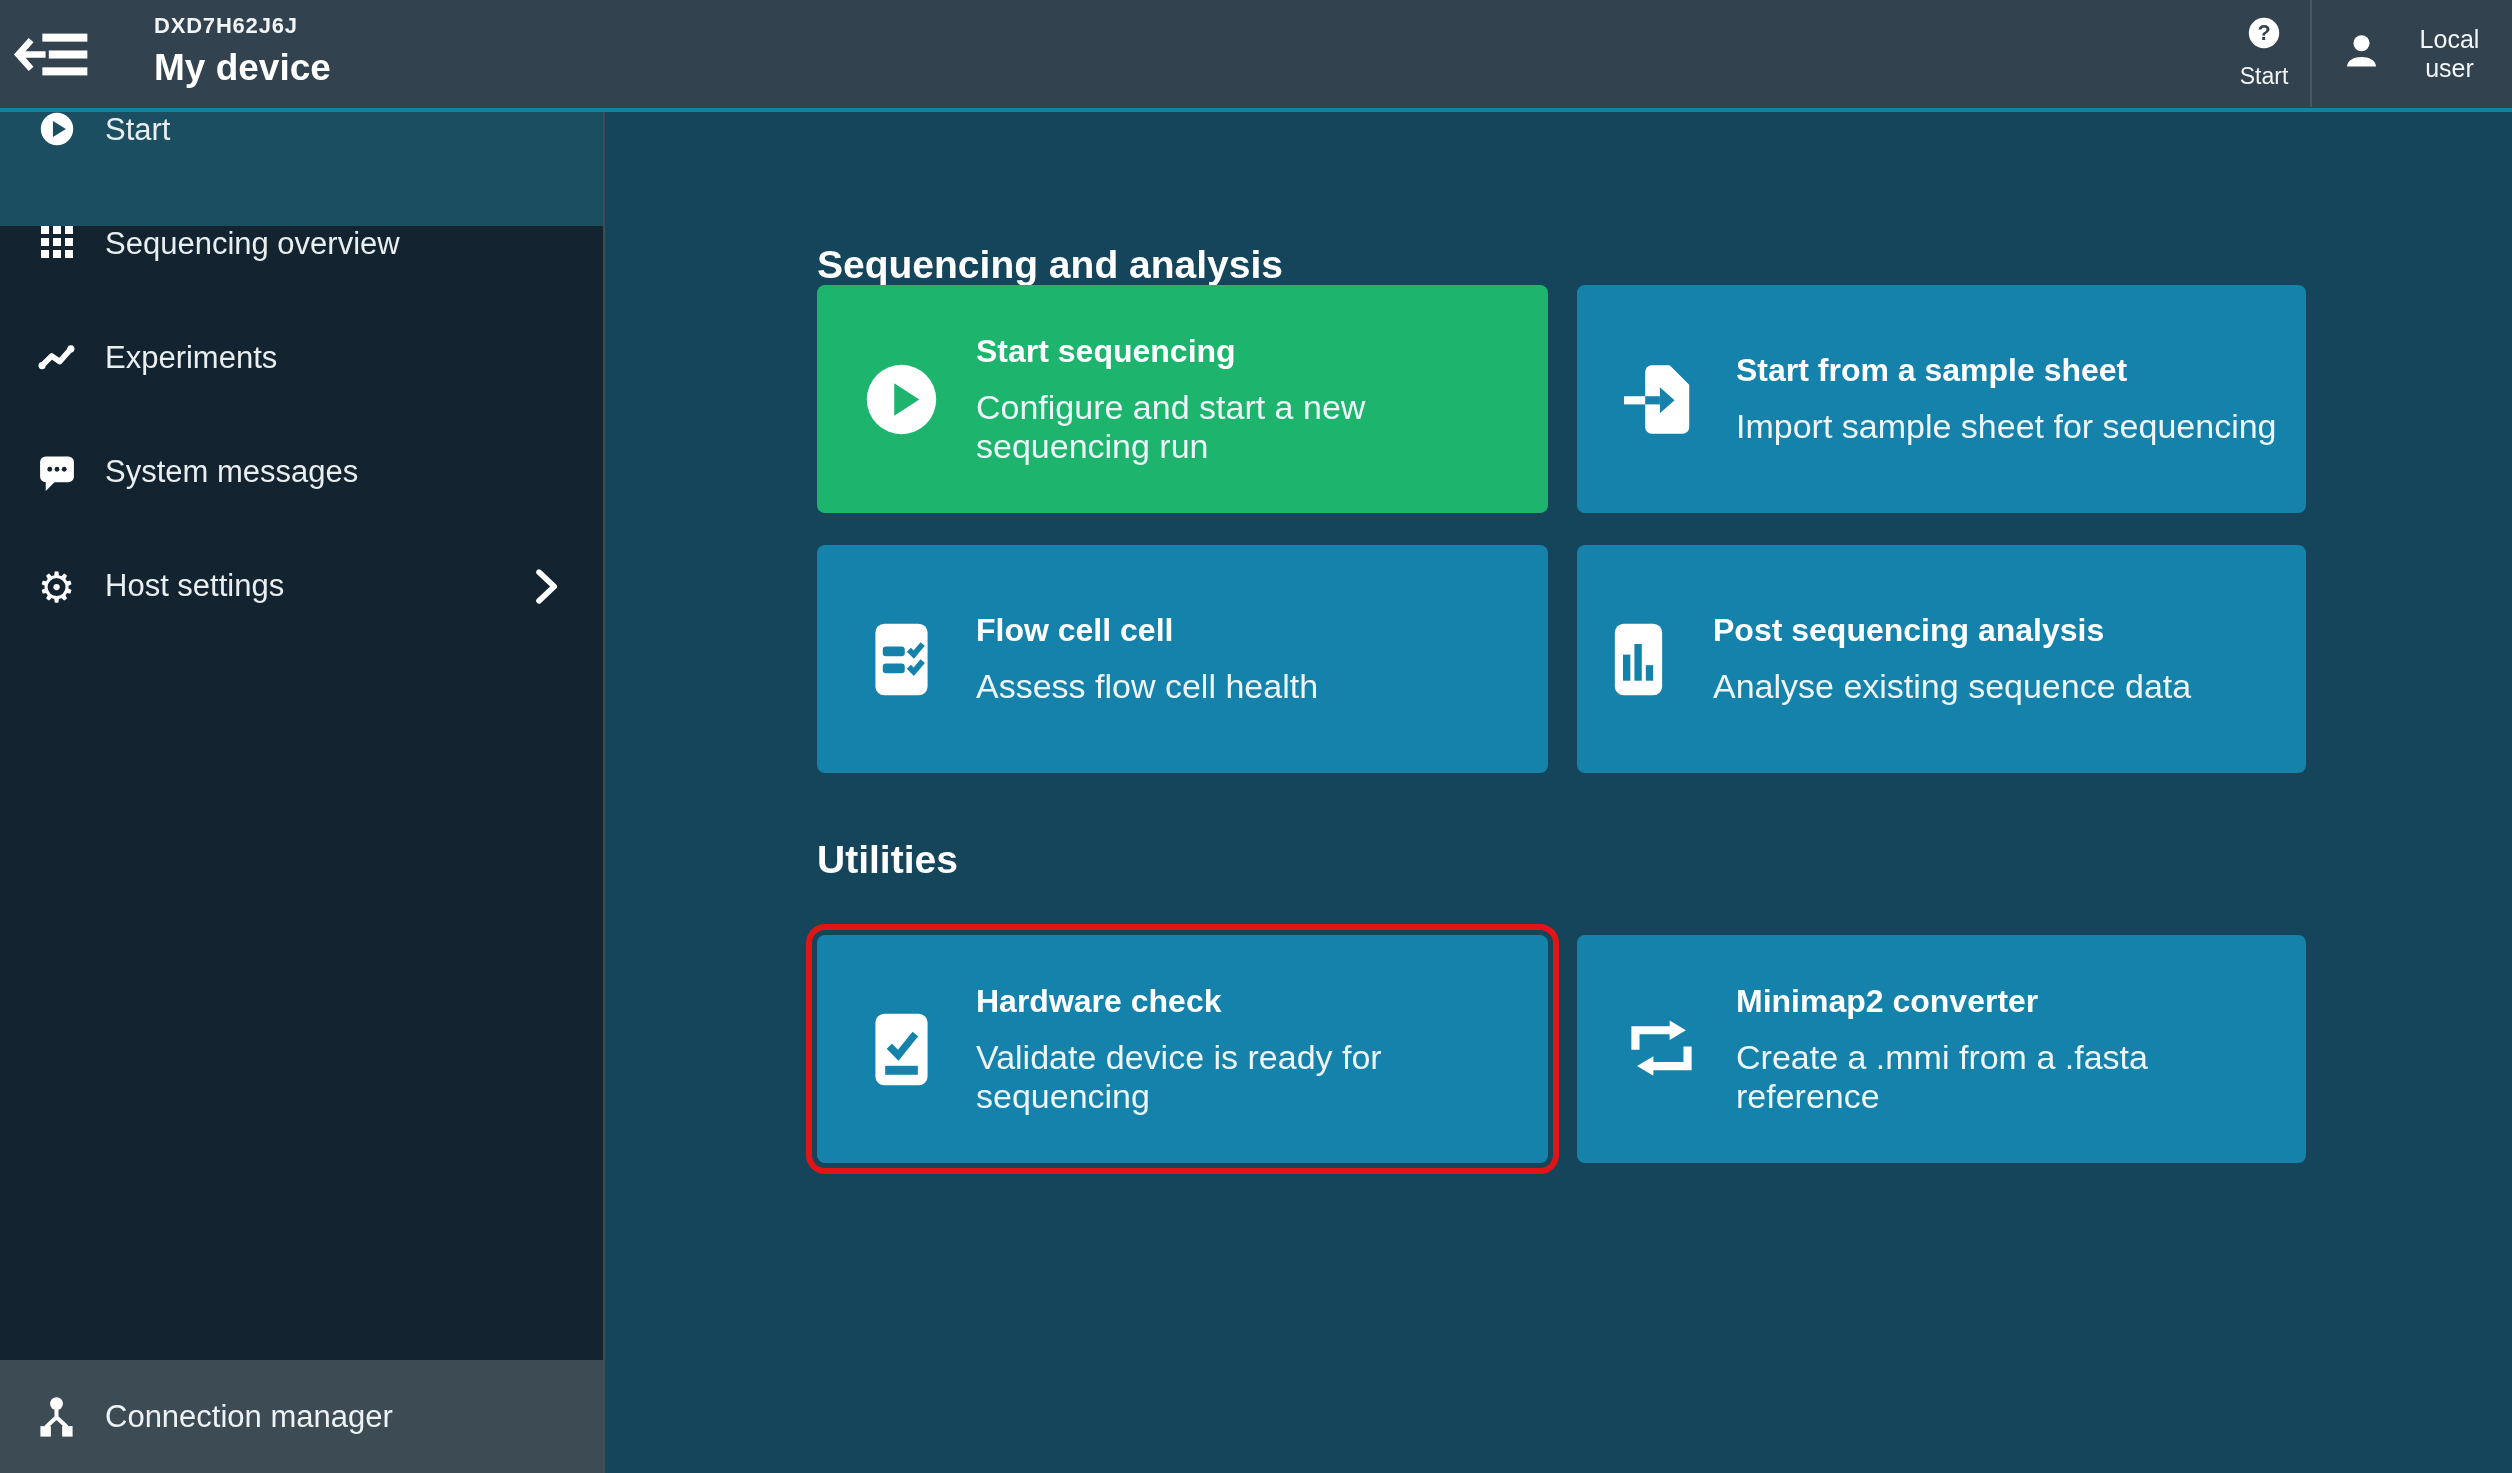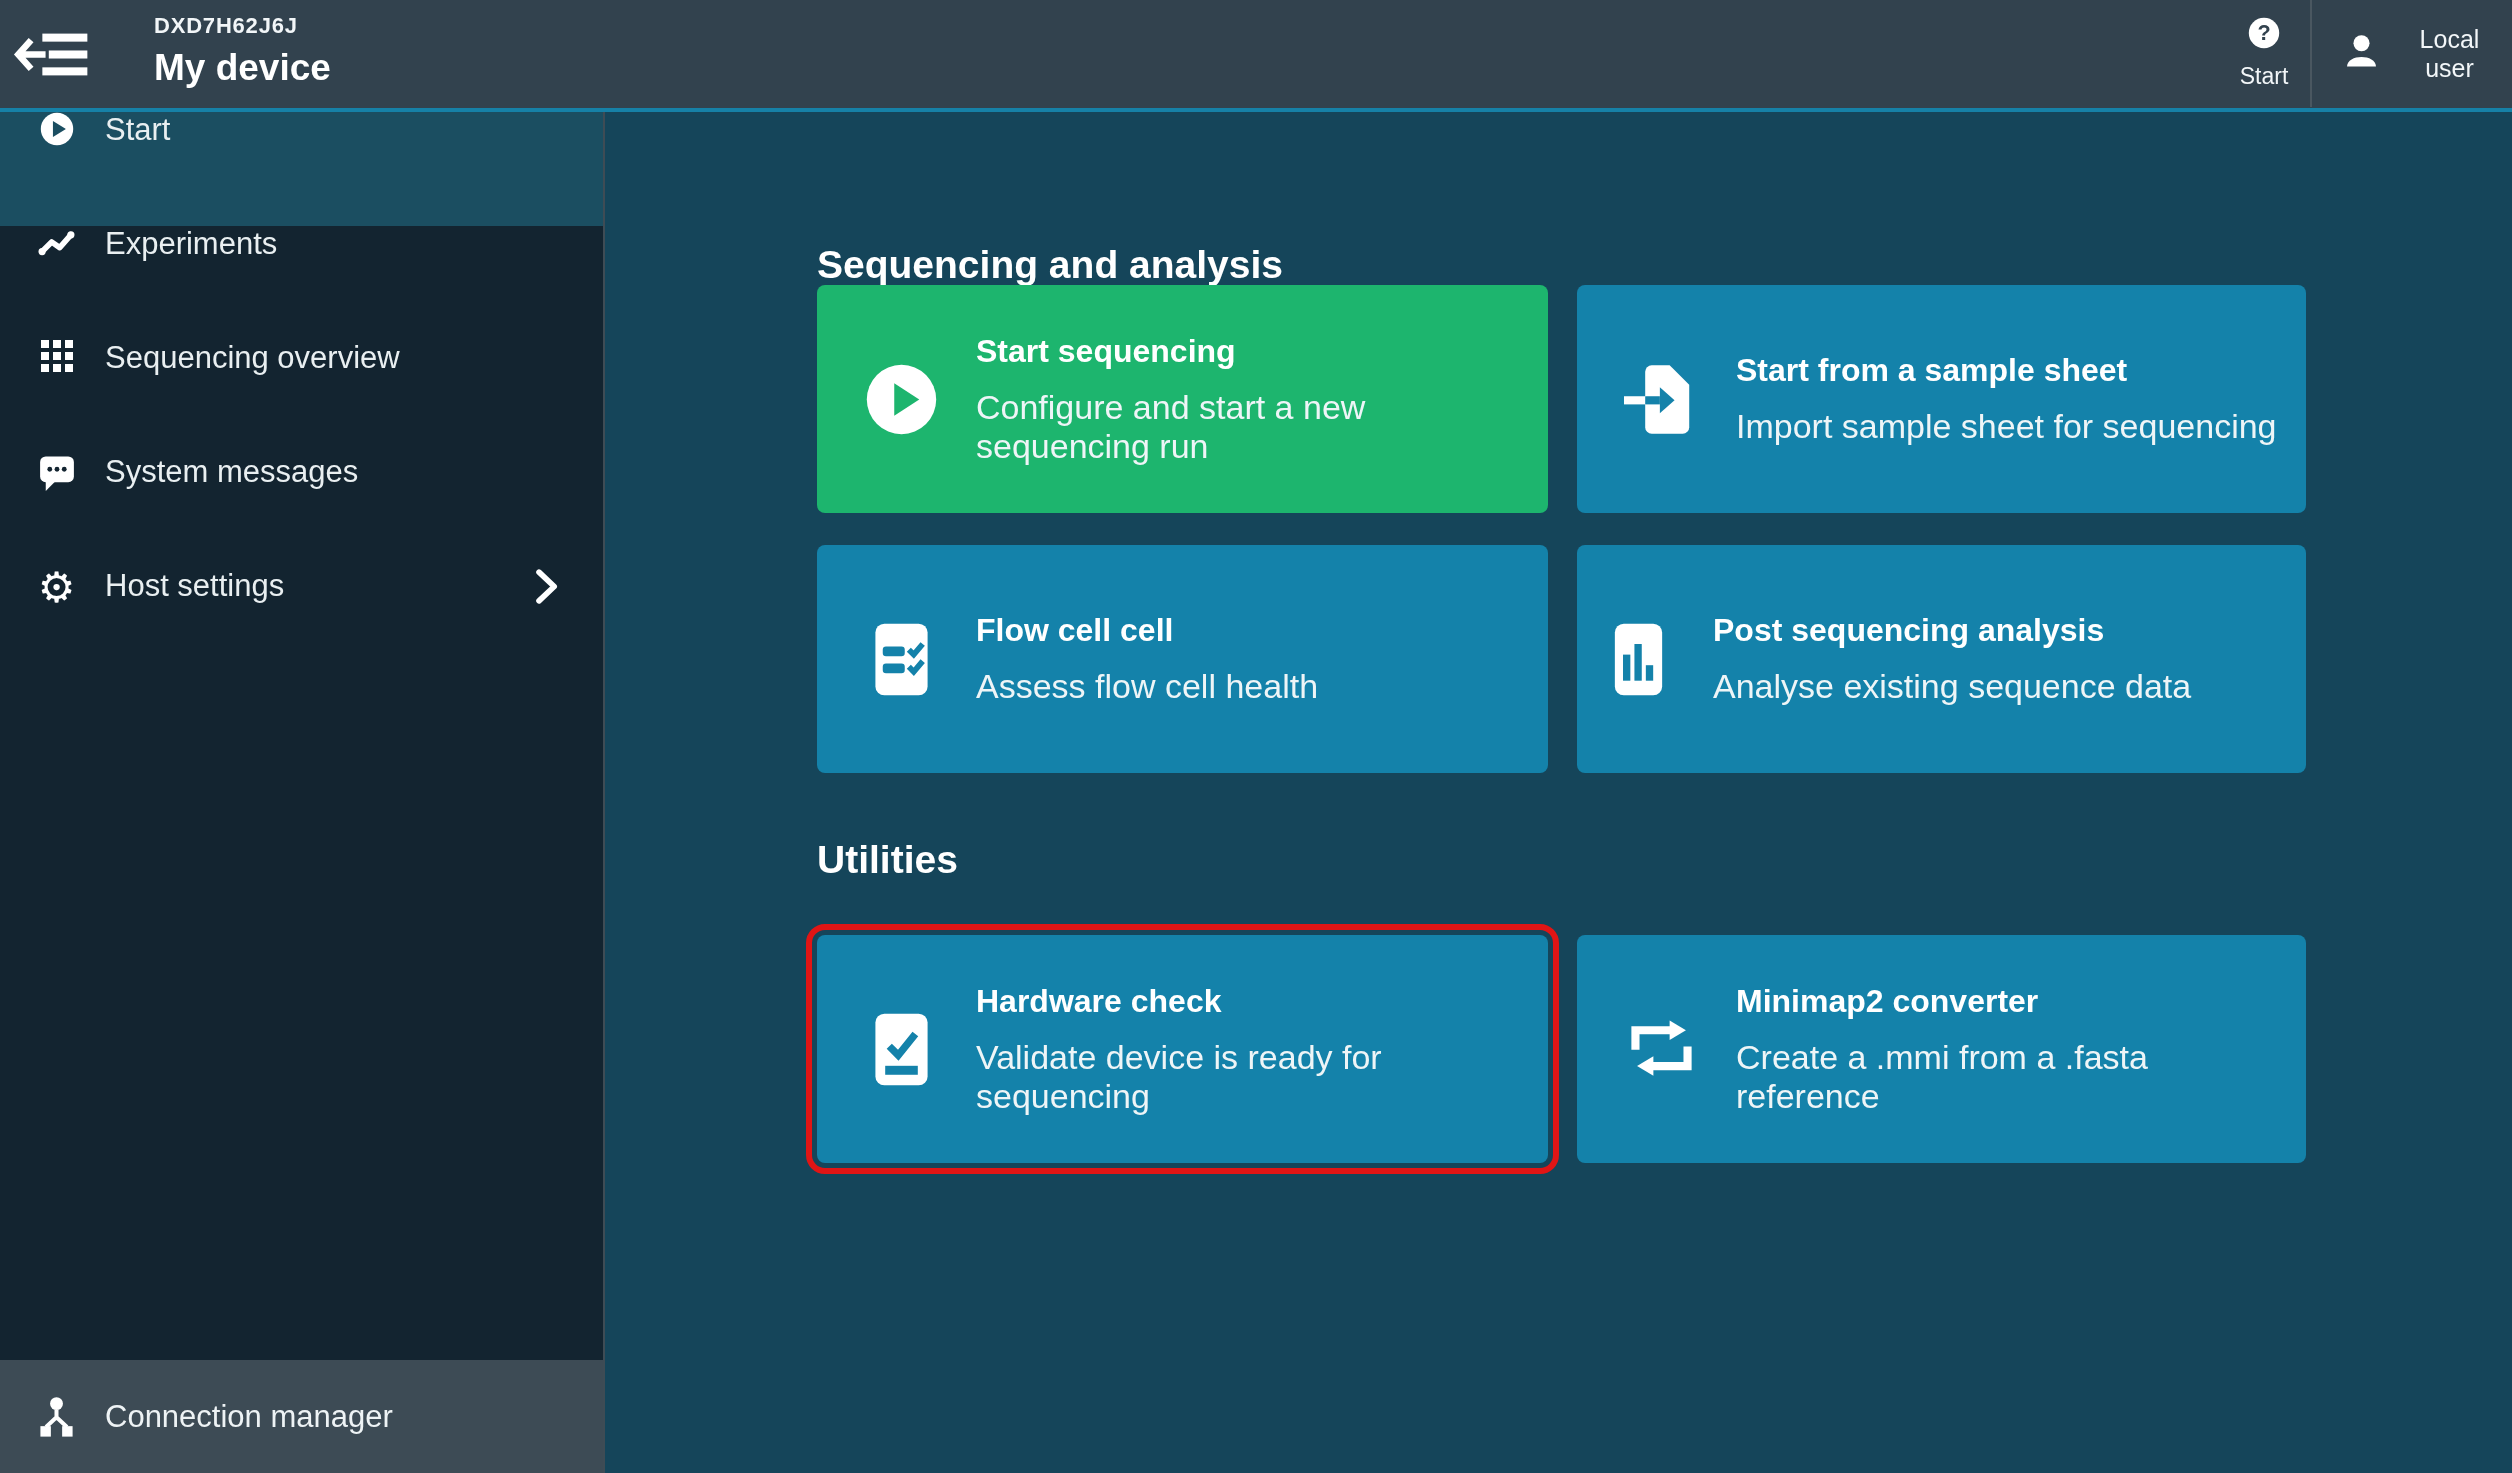--- a/index.html
+++ b/index.html
@@ -117,50 +117,50 @@
       <svg width="34" height="34" viewBox="0 0 42 42">
         <circle cx="21" cy="21" r="20" fill="#ffffff"></circle>
         <polygon points="16,11 16,31 32,21" fill="#1b4e61"></polygon>
       </svg>
     </span>
     <span>Start</span>
   </div>
 
   <div class="side-item">
     <span class="side-ic">
-      <svg width="37" height="32" viewBox="0 0 46 40">
-        <path d="M5 32 L17 20 L27 27 L41 11" stroke="#ffffff" stroke-width="7" fill="none" stroke-linecap="round" stroke-linejoin="round"></path>
-        <circle cx="5" cy="32" r="4.5" fill="#ffffff"></circle>
-        <circle cx="41" cy="11" r="4.5" fill="#ffffff"></circle>
-      </svg>
-    </span>
-    <span>Experiments</span>
-  </div>
-
-  <div class="side-item">
-    <span class="side-ic">
       <svg width="32" height="32" viewBox="0 0 40 40">
         <g fill="#ffffff">
           <rect x="0" y="0" width="10" height="10"></rect>
             <rect x="15" y="0" width="10" height="10"></rect>
             <rect x="30" y="0" width="10" height="10"></rect>
           <rect x="0" y="15" width="10" height="10"></rect>
             <rect x="15" y="15" width="10" height="10"></rect>
             <rect x="30" y="15" width="10" height="10"></rect>
           <rect x="0" y="30" width="10" height="10"></rect>
             <rect x="15" y="30" width="10" height="10"></rect>
             <rect x="30" y="30" width="10" height="10"></rect>
         </g>
       </svg>
     </span>
     <span>Sequencing overview</span>
   </div>
 
   <div class="side-item">
     <span class="side-ic">
+      <svg width="37" height="32" viewBox="0 0 46 40">
+        <path d="M5 32 L17 20 L27 27 L41 11" stroke="#ffffff" stroke-width="7" fill="none" stroke-linecap="round" stroke-linejoin="round"></path>
+        <circle cx="5" cy="32" r="4.5" fill="#ffffff"></circle>
+        <circle cx="41" cy="11" r="4.5" fill="#ffffff"></circle>
+      </svg>
+    </span>
+    <span>Experiments</span>
+  </div>
+
+  <div class="side-item">
+    <span class="side-ic">
       <svg width="36" height="37" viewBox="0 0 44 46">
         <rect x="1" y="3" width="42" height="32" rx="7" fill="#ffffff"></rect>
         <polygon points="8,33 8,46 21,33" fill="#ffffff"></polygon>
         <circle cx="13" cy="19" r="3" fill="#132430"></circle>
         <circle cx="22" cy="19" r="3" fill="#132430"></circle>
         <circle cx="31" cy="19" r="3" fill="#132430"></circle>
       </svg>
     </span>
     <span>System messages</span>
   </div>

